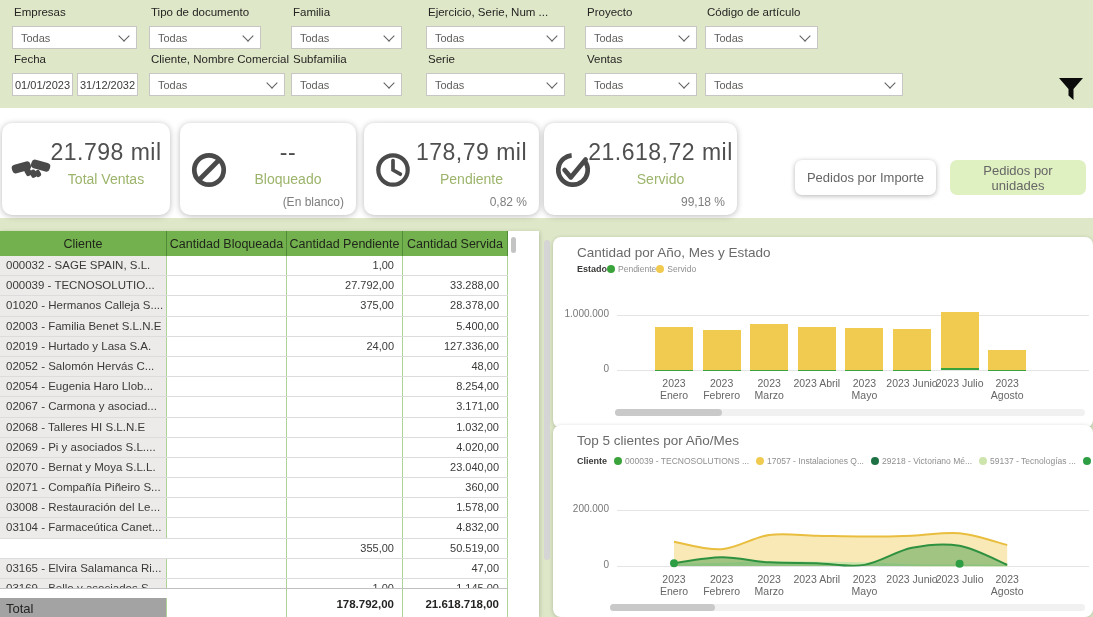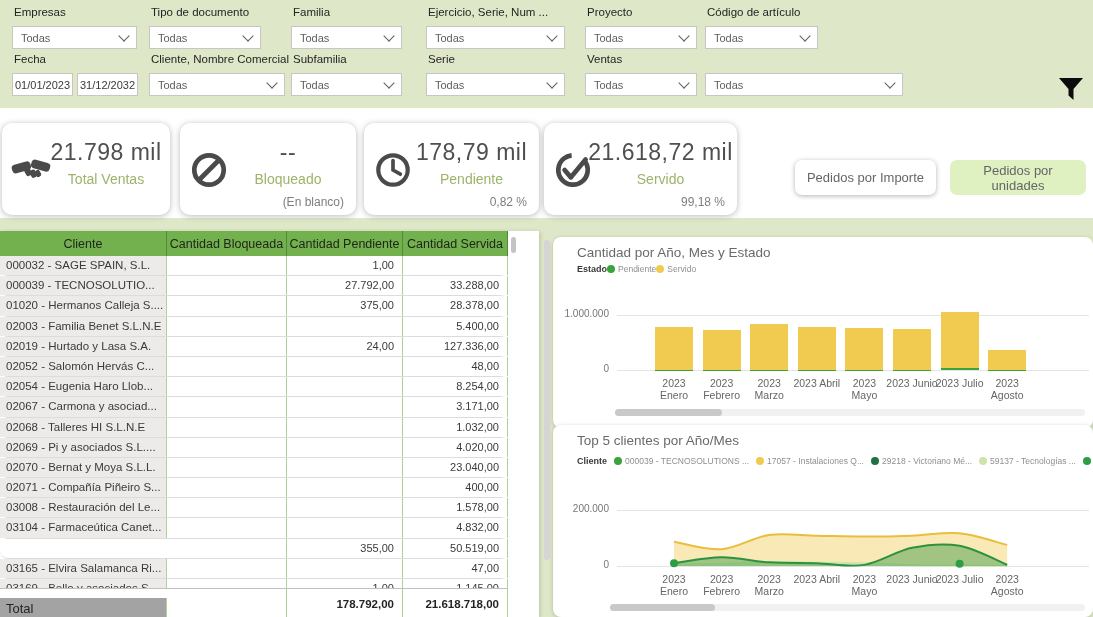--- a/index.html
+++ b/index.html
@@ -33,21 +33,21 @@
   #btn0{left:795px;width:141px;background:#fff;box-shadow:0 1px 5px rgba(0,0,0,.3);}
   #btn1{left:950px;width:136px;background:#DFF0C1;}
 
   
   #table-panel{position:absolute;left:0;top:231px;width:539px;height:386px;background:#fff;
         box-shadow:1px 1px 4px rgba(0,0,0,.18);}
   #thead{position:absolute;left:0;top:0;width:508px;height:25px;display:flex;background:#72B14D;}
   .hcell{box-sizing:border-box;font-size:12.5px;color:#20261B;display:flex;align-items:center;
         justify-content:center;border-right:1px solid #4E8C37;}
   #tbody{position:absolute;left:0;top:25px;width:508px;height:332px;overflow:hidden;}
-  .trow{display:flex;height:20.2px;box-sizing:border-box;border-bottom:1px solid #DCDCDC;cursor:pointer;border-radius:8px;}
+  .trow{display:flex;height:20.2px;box-sizing:border-box;border-bottom:1px solid #DCDCDC;cursor:pointer;}
   .tcell{box-sizing:border-box;border-right:1px solid #AFD396;font-size:11px;color:#3B3A39;
         line-height:19px;white-space:nowrap;overflow:hidden;}
   .tcell.name{background:#ECEBEA;padding-left:6px;font-size:11.5px;}
   .tcell.num{text-align:right;padding-right:8px;background:#fff;}
   #totalrow{position:absolute;left:0;top:357px;width:508px;height:29px;display:flex;background:#fff;
         border-top:1px solid #C0C0C0;}
   .totcell{box-sizing:border-box;border-right:1px solid #AFD396;display:flex;align-items:center;}
   .totcell.name{background:#a3a3a3;padding-left:6px;font-size:13px;color:#252423;margin-top:9px;}
   .totcell.num{justify-content:flex-end;padding-right:8px;font-size:11.5px;font-weight:bold;color:#252423;}
   #table-scroll-thumb{position:absolute;left:511px;top:6px;width:5px;height:16px;background:#C4C4C4;
@@ -262,21 +262,21 @@
         <div class="trow">
           <div class="tcell name" style="width: 167px;">02070 - Bernat y Moya S.L.L.</div>
           <div class="tcell num" style="width: 120px;"></div>
           <div class="tcell num" style="width: 116px;"></div>
           <div class="tcell num" style="width: 105px;">23.040,00</div>
         </div>
         <div class="trow">
           <div class="tcell name" style="width: 167px;">02071 - Compañía Piñeiro S...</div>
           <div class="tcell num" style="width: 120px;"></div>
           <div class="tcell num" style="width: 116px;"></div>
-          <div class="tcell num" style="width: 105px;">400,00</div>
+          <div class="tcell num" style="width: 105px;">360,00</div>
         </div>
         <div class="trow">
           <div class="tcell name" style="width: 167px;">03008 - Restauración del Le...</div>
           <div class="tcell num" style="width: 120px;"></div>
           <div class="tcell num" style="width: 116px;"></div>
           <div class="tcell num" style="width: 105px;">1.578,00</div>
         </div>
         <div class="trow">
           <div class="tcell name" style="width: 167px;">03104 - Farmaceútica Canet...</div>
           <div class="tcell num" style="width: 120px;"></div>

